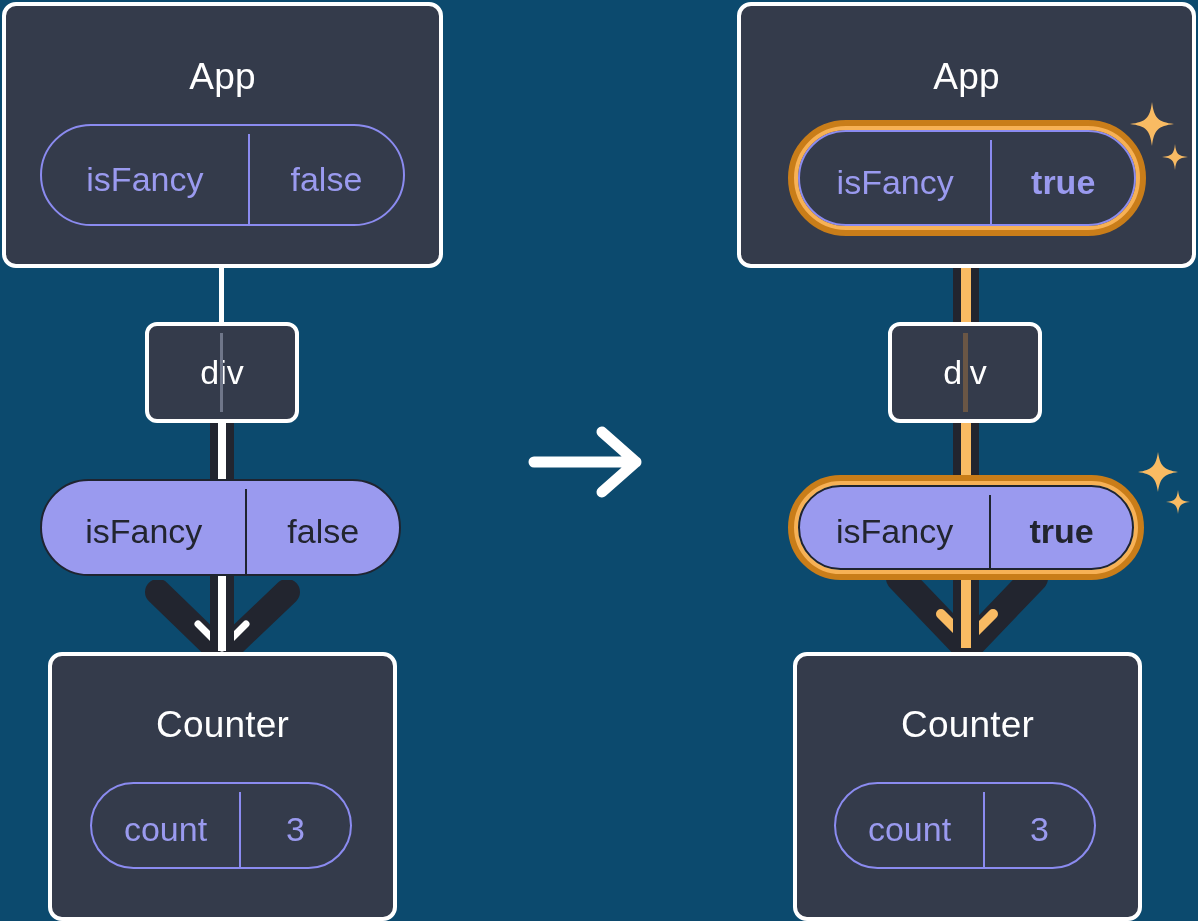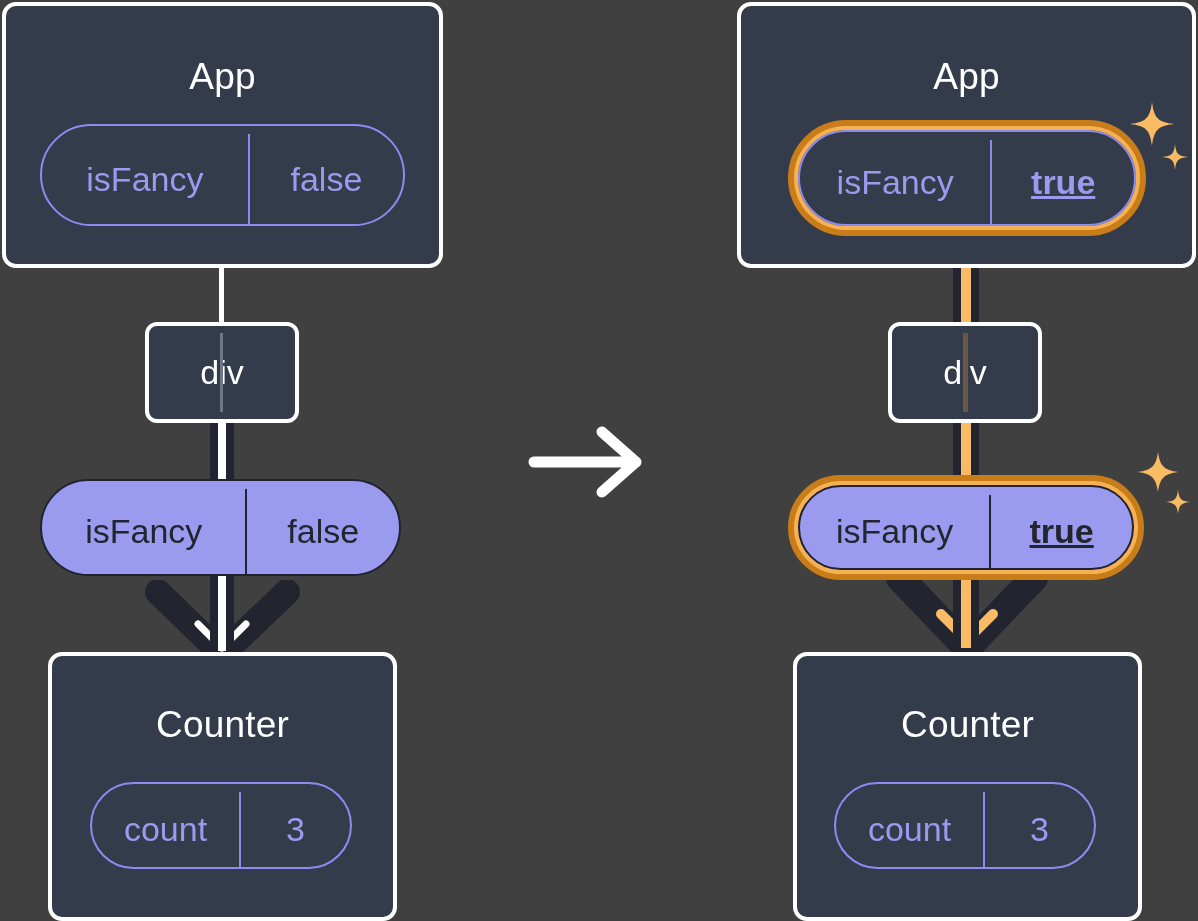--- a/index.html
+++ b/index.html
@@ -5,21 +5,21 @@
 <style>
   html, body {
     margin: 0;
     padding: 0;
     background: #4d6770;
   }
   #stage {
     position: relative;
     width: 1198px;
     height: 921px;
-    background: #404040;
+    background: #0c4a6e;
     font-family: "Liberation Sans", "DejaVu Sans", sans-serif;
     overflow: hidden;
   }
   .panel { position: absolute; top: 0; left: 0; width: 1198px; height: 921px; }
 
   
   .card {
     position: absolute;
     background: #343b4b;
     border: 4px solid #ffffff;
@@ -77,21 +77,21 @@
   .pill-outline .seg.val { flex: 1 1 auto; border-left: 2px solid #8b8bf0; }
 
   .pill-filled {
     border: 2px solid #1f2430;
     border-radius: 999px;
     background: #9a9aef;
   }
   .pill-filled .seg { color: #22252f; font-size: 34px; }
   .pill-filled .seg.key { flex: 0 0 57%; }
   .pill-filled .seg.val { flex: 1 1 auto; border-left: 2px solid #1f2430; }
-  .seg.bold { font-weight: 700; text-decoration: underline; }
+  .seg.bold { font-weight: 700; }
 
   
   .ring {
     position: absolute;
     box-sizing: border-box;
     border-radius: 999px;
     border: 7px solid #c97d19;
     z-index: 8;
     pointer-events: none;
   }

